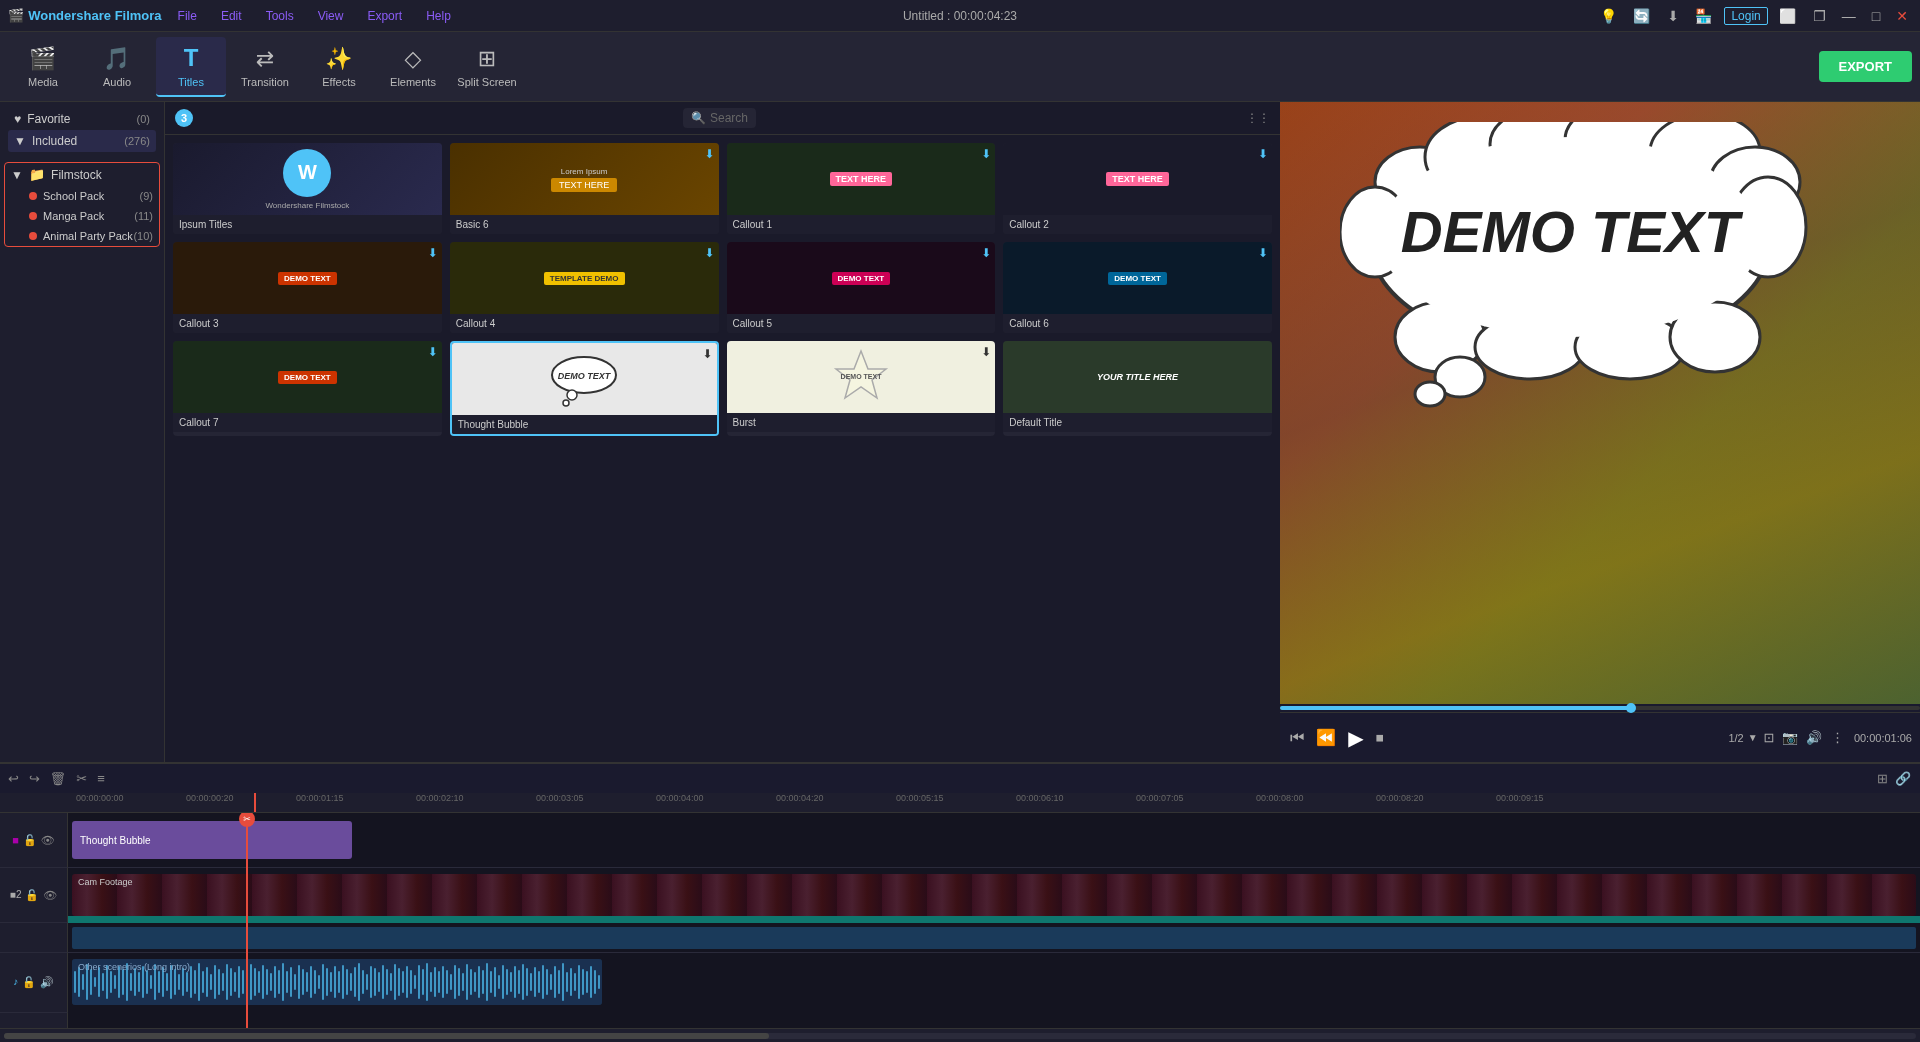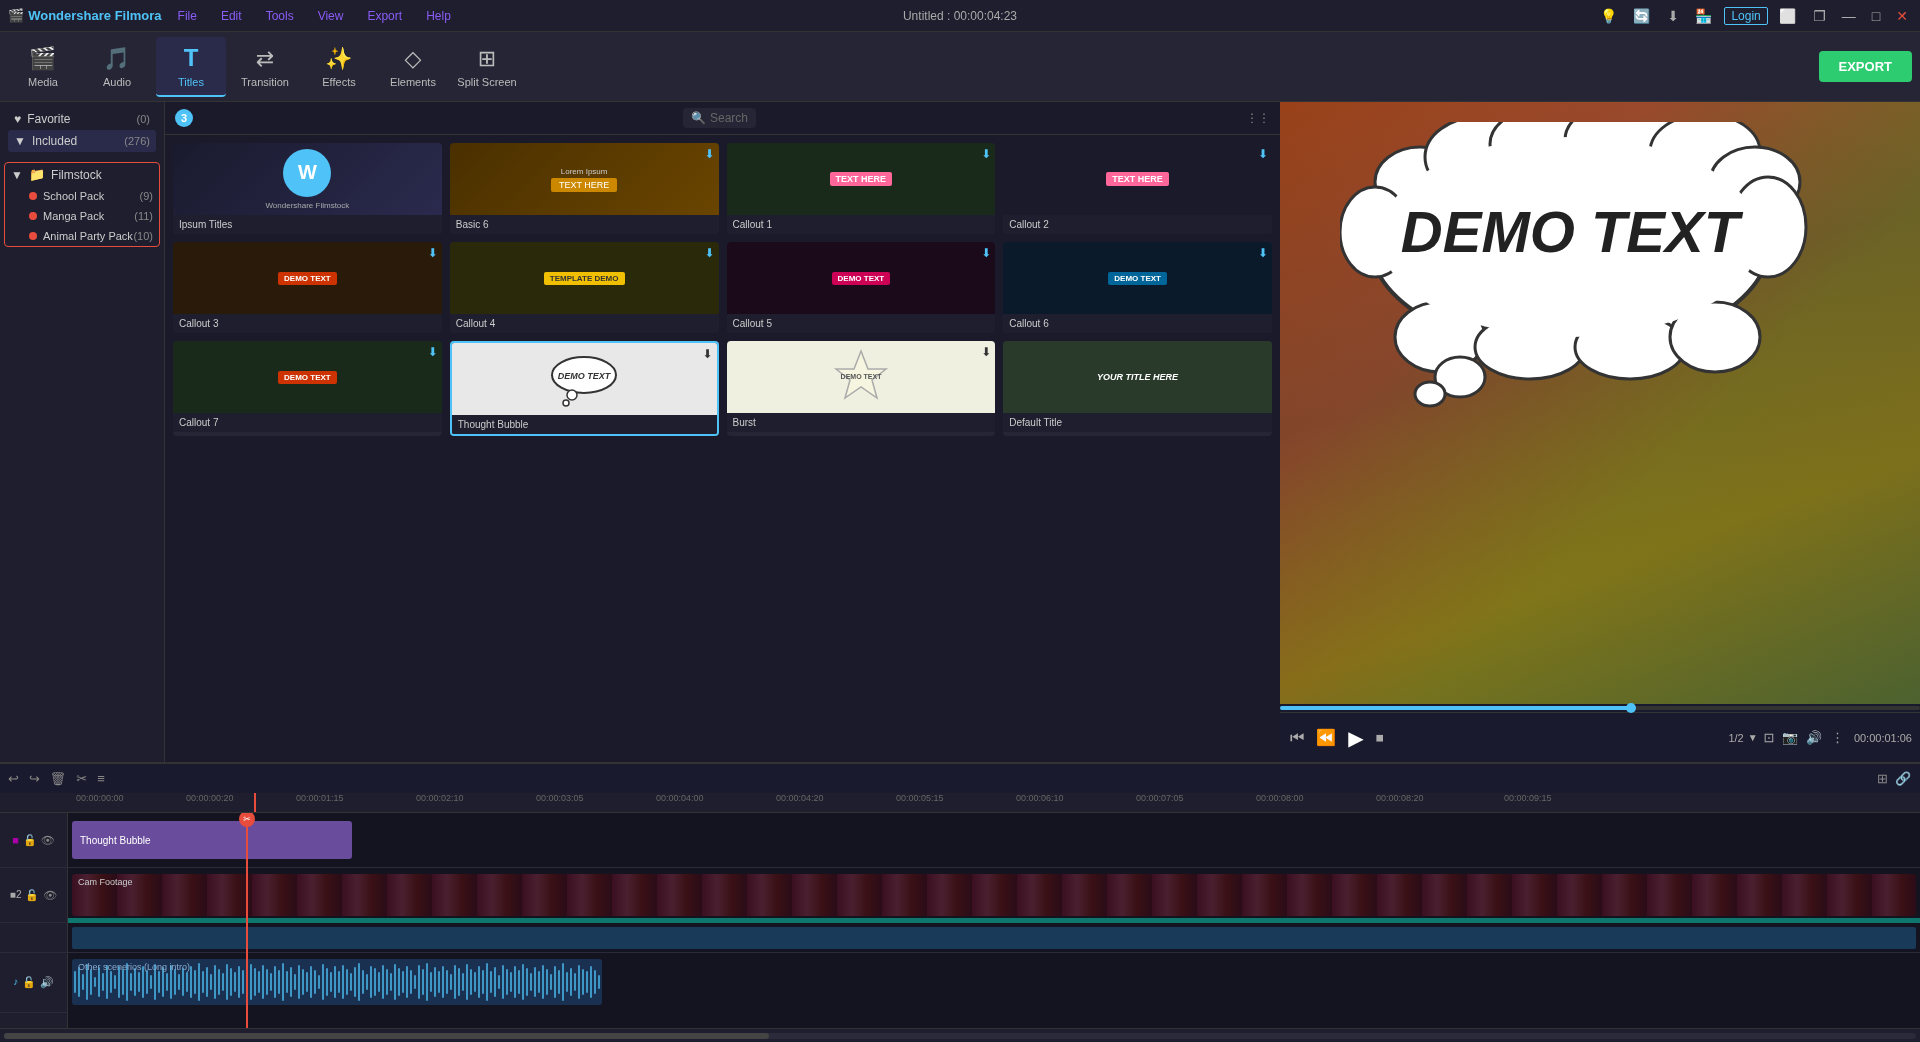--- a/index.html
+++ b/index.html
@@ -641,21 +641,21 @@
       <span class="rt-mark" style="left:220px;">00:00:01:15</span>
       <span class="rt-mark" style="left:340px;">00:00:02:10</span>
       <span class="rt-mark" style="left:460px;">00:00:03:05</span>
       <span class="rt-mark" style="left:580px;">00:00:04:00</span>
       <span class="rt-mark" style="left:700px;text-align:center;">00:00:04:20</span>
       <span class="rt-mark" style="left:820px;">00:00:05:15</span>
       <span class="rt-mark" style="left:940px;">00:00:06:10</span>
       <span class="rt-mark" style="left:1060px;">00:00:07:05</span>
       <span class="rt-mark" style="left:1180px;">00:00:08:00</span>
       <span class="rt-mark" style="left:1300px;">00:00:08:20</span>
-      <span class="rt-mark" style="left:1420px;margin-left:8px;">00:00:09:15</span>
+      <span class="rt-mark" style="left:1420px;">00:00:09:15</span>
 
       <div style="position:absolute;left:178px;top:0;width:2px;height:20px;background:#e74c3c;"></div>
     </div>
   </div>
 
   <div class="tl-row-container">
 
     <div style="width:68px;background:#1e1e2e;border-right:1px solid #333;flex-shrink:0;display:flex;flex-direction:column;">
 
       <div class="track-header" style="height:55px;">
@@ -693,21 +693,21 @@
           <span style="color:#fff;font-size:9px;">✂</span>
         </div>
       </div>
 
       <div style="height:55px;position:relative;border-bottom:1px solid #2a2a3a;">
         <div style="position:absolute;left:4px;top:8px;width:280px;height:38px;background:#6a4c9c;border-radius:3px;display:flex;align-items:center;padding:0 8px;cursor:pointer;">
           <span style="color:#fff;font-size:10px;white-space:nowrap;">Thought Bubble</span>
         </div>
       </div>
 
-      <div style="height:55px;position:relative;border-bottom:5px solid #0f766e;">
+      <div style="height:55px;position:relative;border-bottom:7px solid #0f766e;">
         <div style="position:absolute;left:4px;top:6px;right:4px;height:42px;background:repeating-linear-gradient(90deg,#3a1020 0px,#4a2030 15px,#3a1015 30px,#2a0c18 45px);border-radius:3px;">
           <span style="position:absolute;left:6px;top:3px;font-size:9px;color:#ccc;">Cam Footage</span>
         </div>
       </div>
 
       <div style="height:30px;position:relative;border-bottom:1px solid #2a2a3a;">
         <div style="position:absolute;left:4px;top:4px;right:4px;height:22px;background:#1a3a5a;border-radius:2px;">
         </div>
       </div>
 

